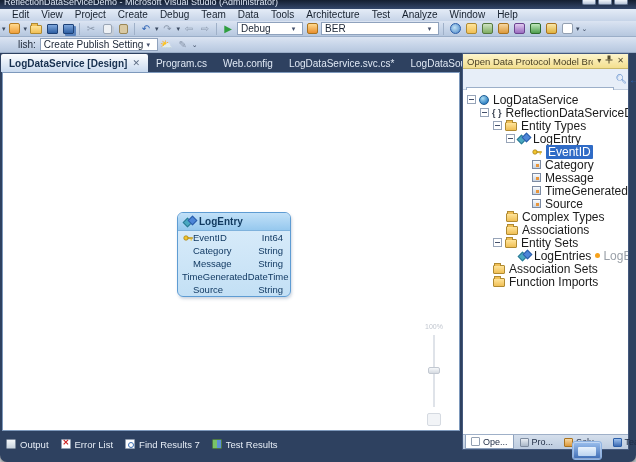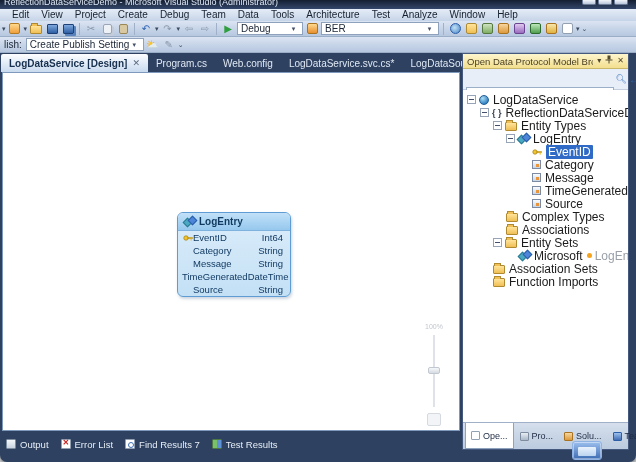--- a/index.html
+++ b/index.html
@@ -16,21 +16,21 @@
 
   
   .menubar{left:0;top:9px;width:636px;height:12px;background:linear-gradient(#e4ecf7,#c6d4e8);
            display:flex;align-items:center;padding-left:6px;}
   .menu-item{font-size:10px;color:#16202e;padding:0 6px;line-height:12px;white-space:nowrap;cursor:default;}
 
   
   .tb{background:linear-gradient(#dbe4f2 0%,#c6d4e8 55%,#b6c7de 100%);border-bottom:1px solid #9baec8;
       display:flex;align-items:center;gap:2px;}
   .tb1{left:0;top:21px;width:636px;height:16px;padding-left:2px;}
-  .tb2{left:0;top:37px;width:636px;height:16px;padding-left:2px;}
+  .tb2{left:0;top:37px;width:636px;height:16px;padding-left:16px;}
   .tbico{width:14px;height:13px;border-radius:2px;display:flex;align-items:center;justify-content:center;
          font-size:10px;line-height:10px;}
   .sep{width:1px;height:12px;background:#9fb0c8;margin:0 2px;}
   .caret{font-size:7px;color:#3c4a61;}
   .combo{height:13px;background:#fff;border:1px solid #8fa2bd;display:flex;align-items:center;
          font-size:10px;color:#1b2535;padding:0 3px;position:relative;}
   .combo .cv{flex:1;overflow:hidden;white-space:nowrap;}
   .combo .ca{width:11px;height:11px;display:flex;align-items:center;justify-content:center;font-size:7px;color:#44506b;}
   .glyph-save{width:11px;height:10px;background:linear-gradient(#7ea7dd,#2e5fa3);border:1px solid #1d4177;border-radius:1px;}
   .glyph-folder{width:12px;height:9px;background:linear-gradient(#ffe49a,#f0bf55);border:1px solid #b08a31;border-radius:1px;position:relative;margin-top:2px;}
@@ -95,21 +95,21 @@
   .searchbox{flex:1;height:16px;background:#fff;border:1px solid #9cafc9;display:flex;align-items:center;margin-top:31px;}
   .searchbox input{flex:1;border:none;outline:none;font-size:9.5px;color:#333;min-width:0;padding:0 3px;font-family:"Liberation Sans",sans-serif;background:transparent;}
   .searchbox input::placeholder{color:#9aa4b2;}
   .tree{flex:1;background:#fff;overflow:hidden;padding-top:3px;}
   .trow{display:flex;align-items:center;height:13px;font-size:12px;color:#1b1b1b;white-space:nowrap;}
   .texp{width:9px;height:9px;border:1px solid #97a4b8;background:#fff;position:relative;flex:none;margin-right:3px;}
   .texp:before{content:'';position:absolute;left:1px;right:1px;top:3px;height:1px;background:#44506b;}
   .tico{margin-right:4px;flex:none;display:flex;align-items:center;justify-content:center;}
   .tsel{background:#2f6bc6;color:#fff;padding:0 2px;border-radius:1px;}
   .tsuffix{color:#9aa0a8;margin-left:4px;display:flex;align-items:center;gap:3px;}
-  .ptabs{height:27px;background:linear-gradient(#d5dfec,#bccbdf);display:flex;align-items:stretch;padding-left:2px;gap:1px;border-top:1px solid #9fb0c8;}
+  .ptabs{height:15px;background:linear-gradient(#d5dfec,#bccbdf);display:flex;align-items:stretch;padding-left:2px;gap:1px;border-top:1px solid #9fb0c8;}
   .ptab{display:flex;align-items:center;gap:3px;font-size:9px;color:#1e2b44;padding:0 5px;white-space:nowrap;}
   .ptab.active{background:#fff;border:1px solid #8fa2bd;border-top:none;}
   .ptico{width:9px;height:9px;border-radius:1px;}
 
   
   .btabs{left:2px;top:436px;width:458px;height:16px;display:flex;align-items:center;gap:4px;}
   .btab{display:flex;align-items:flex-start;gap:4px;font-size:9.5px;color:#e6edf6;padding:0 4px;white-space:nowrap;}
   .btico{width:10px;height:10px;border-radius:1px;flex:none;}
   .ic-output{background:linear-gradient(#f4f7fa,#c9d4e0);border:1px solid #7e8ca0;}
   .ic-error{background:#fff;border:1px solid #93a0b2;position:relative;}
@@ -376,21 +376,21 @@
         <span class="tico i-folder"></span>
         <span>Associations</span>
       </div>
       <div class="trow" style="padding-left:30px;">
         <span class="texp"></span>
         <span class="tico i-folder"></span>
         <span>Entity Sets</span>
       </div>
       <div class="trow" style="padding-left:56px;">
         <span class="tico i-entity"></span>
-        <span>Microsoft</span>
+        <span>LogEntries</span>
         <span class="tsuffix">
           <span class="i-dot"></span>
           <span>LogEntry</span>
         </span>
       </div>
       <div class="trow" style="padding-left:30px;">
         <span class="tico i-folder"></span>
         <span>Association Sets</span>
       </div>
       <div class="trow" style="padding-left:30px;">

